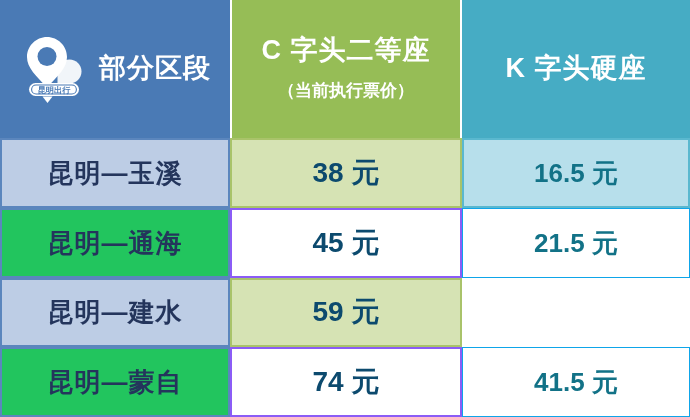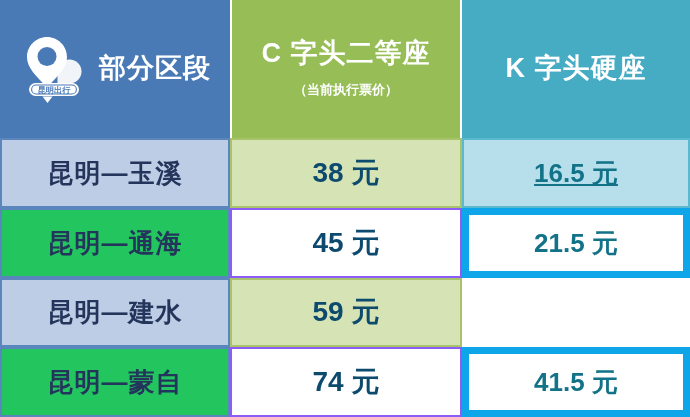--- a/index.html
+++ b/index.html
@@ -24,21 +24,21 @@
     display:flex;flex-direction:column;
     align-items:center;justify-content:center;
     color:#ffffff;
     text-align:center;
   }
   .th-label{
     font-size:27px;font-weight:bold;letter-spacing:1px;
     line-height:1.1;white-space:nowrap;
   }
   .th-sub{
-    font-size:13px;font-weight:bold;margin-top:13px;
+    font-size:17px;font-weight:bold;margin-top:13px;
     letter-spacing:0px;white-space:nowrap;
   }
   .th-seg{
     flex:0 0 230px;width:230px;
     background:#4a7ab5;
     flex-direction:row;
     gap:10px;
     padding-left:4px;
   }
   .th-c{
@@ -82,25 +82,25 @@
     flex:0 0 232px;width:232px;
     font-size:28px;color:#0c4a6e;
   }
   .td-k{
     flex:1 1 auto;
     font-size:26px;color:#127287;
   }
   
   .tr.tint .td-seg{background:#bdcde5;border:2px solid #5b86bd;border-top-width:2px;border-bottom-width:2px;}
   .tr.tint .td-c{background:#d6e3b4;border:2px solid #a9c36a;}
-  .tr.tint .td-k{background:#b7dfeb;border:2px solid #5ab8cf;text-decoration:underline;}
+  .tr.tint .td-k{background:#b7dfeb;border:2px solid #5ab8cf;}
   
   .tr.plain .td-seg{background:#22c55e;border:2px solid #5b86bd;}
   .tr.plain .td-c{background:#ffffff;border:2px solid #8b5cf6;}
-  .tr.plain .td-k{background:#ffffff;border:7px solid #0ea5e9;}
+  .tr.plain .td-k{background:#ffffff;border:1px solid #0ea5e9;}
 </style>
 </head>
 <body>
 
 <div class="table">
 
   <div class="thead">
 
     <div class="th th-seg">
       <span class="logo">

